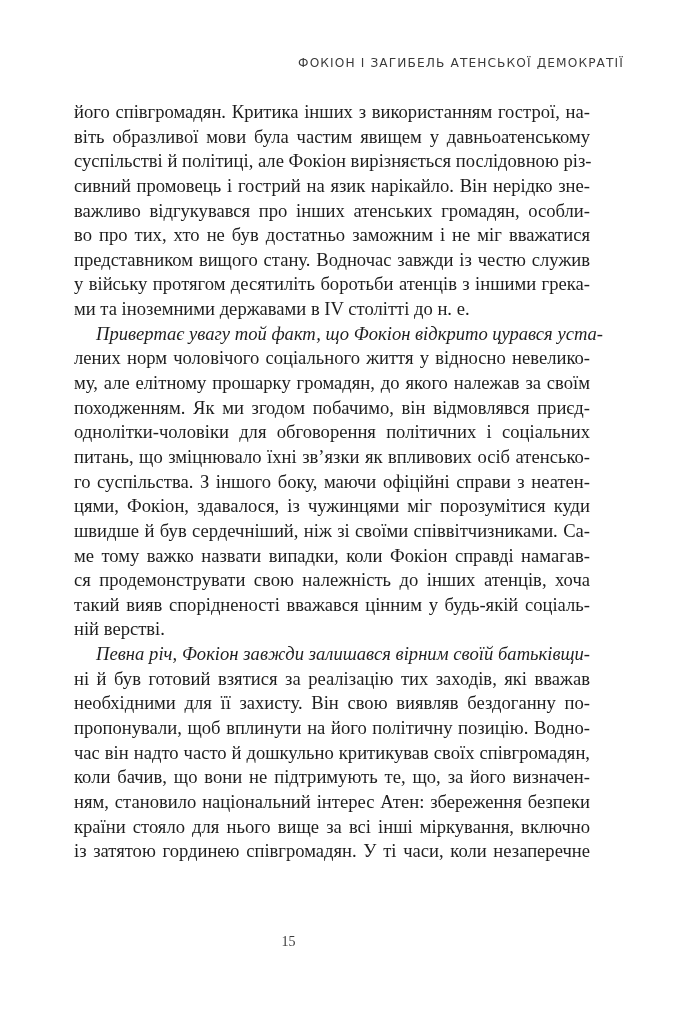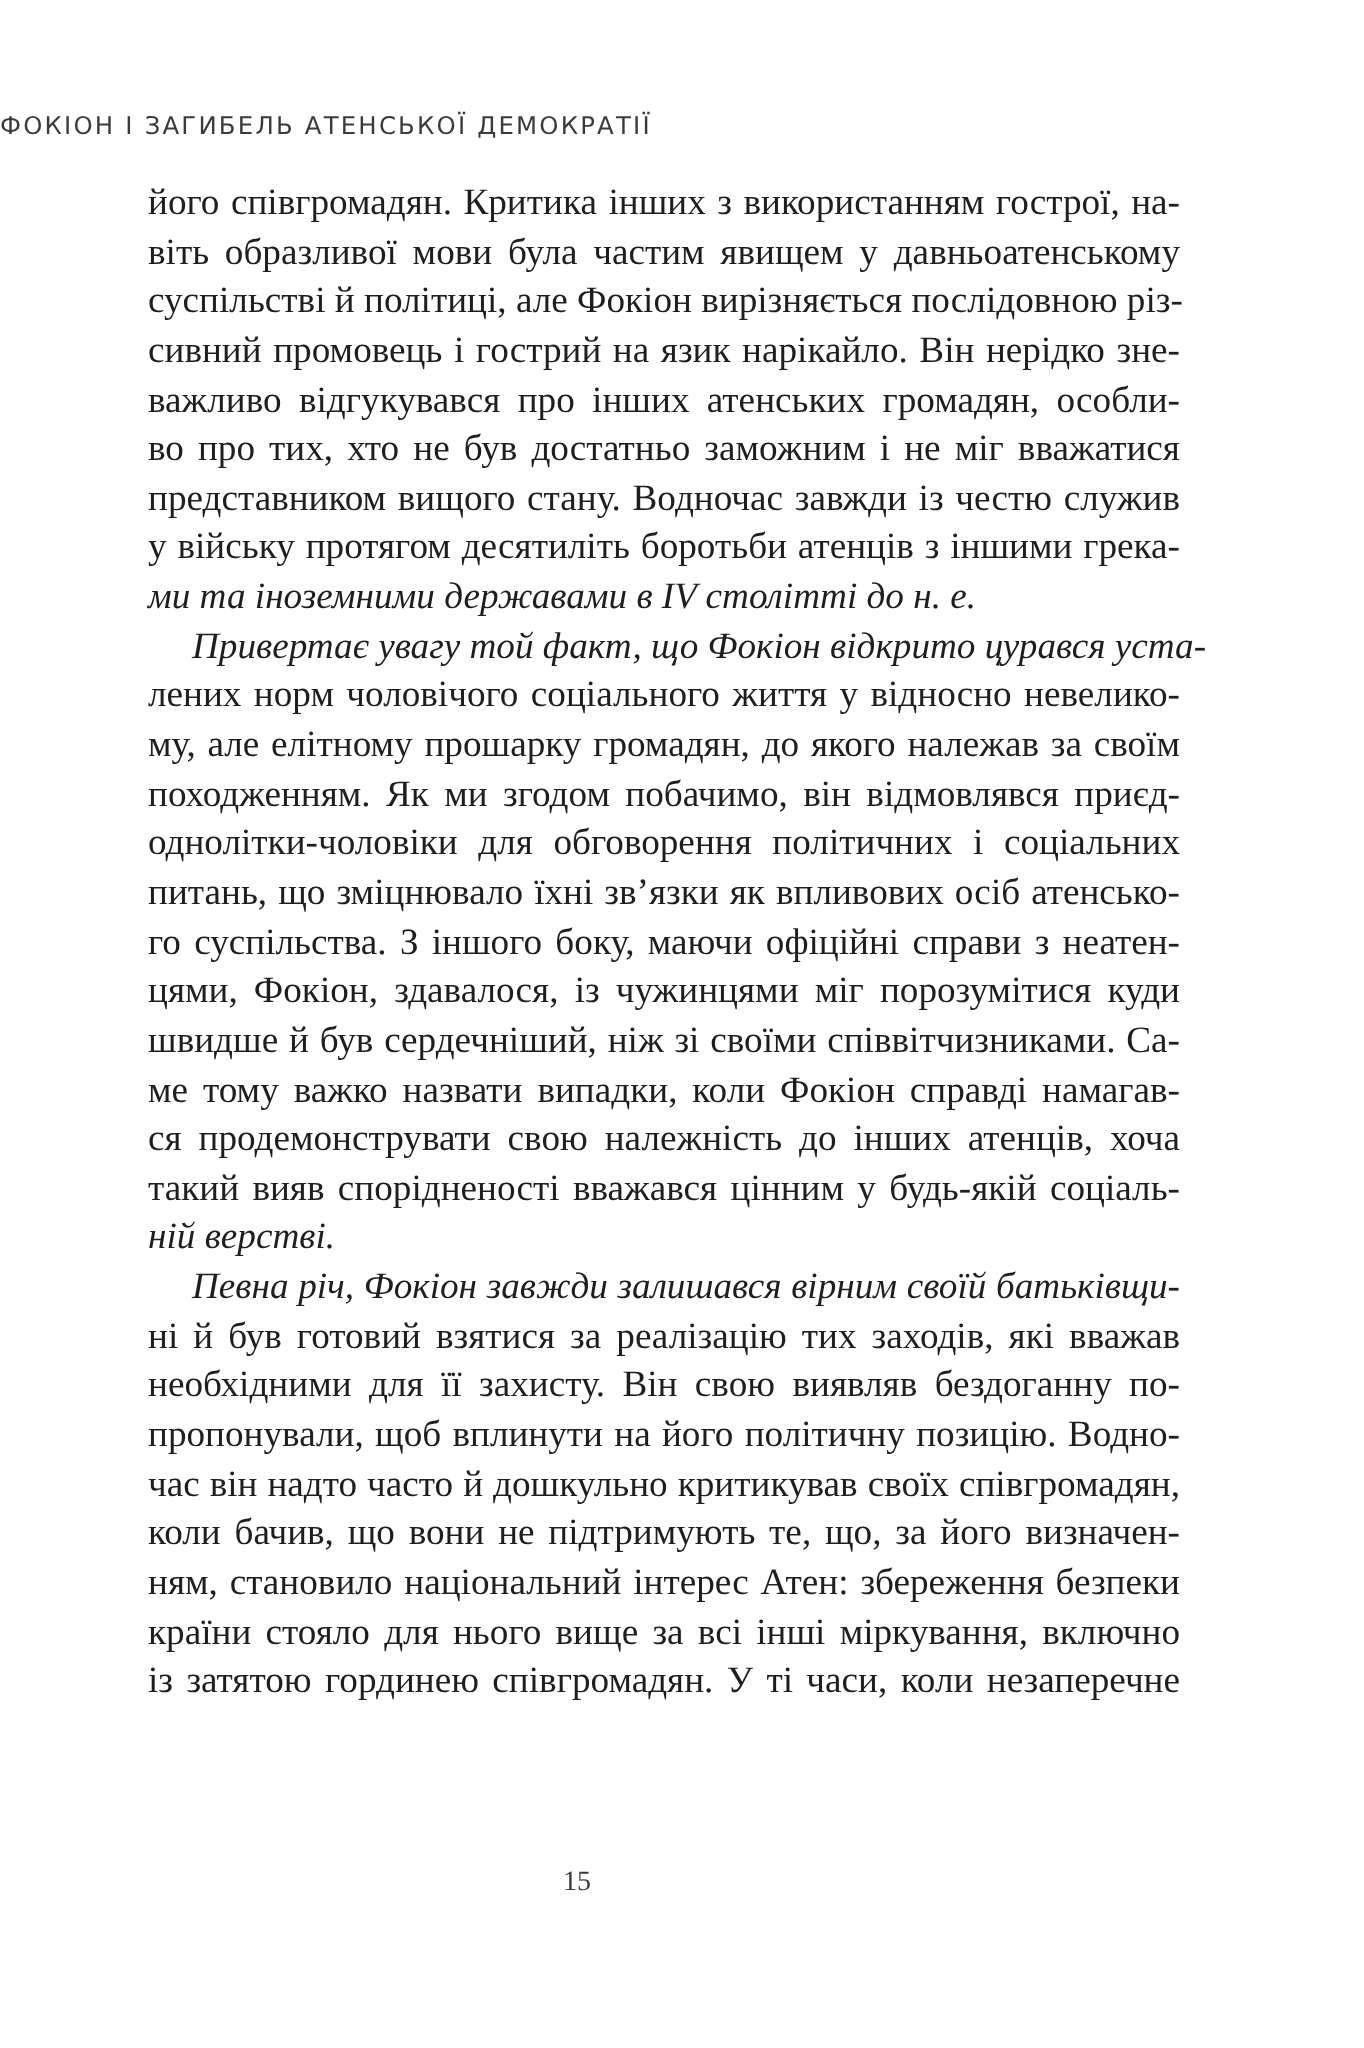--- a/index.html
+++ b/index.html
@@ -13,45 +13,44 @@
       position: relative;
       overflow: hidden;
       font-family: "DejaVu Serif", "Liberation Serif", serif;
       color: #1e1e1e;
     }
     .running-head {
       position: absolute;
       top: 56px;
       left: 0;
       width: 624px;
-      text-align: left;
+      text-align: right;
       font-family: "DejaVu Sans", "Liberation Sans", sans-serif;
       font-size: 12.2px;
       letter-spacing: 1.1px;
       color: #3a3a3a;
     }
     .body-text {
       position: absolute;
-      top: 90px;
+      top: 100px;
       left: 74px;
       width: 516px;
     }
     .line {
       display: block;
       height: 24.65px;
       line-height: 24.65px;
       font-family: "Liberation Serif", "DejaVu Serif", serif;
       font-size: 18.6px;
       white-space: nowrap;
       text-align: justify;
       text-align-last: justify;
     }
     .line.last {
       text-align-last: left;
-      font-style: italic;
     }
     .line.indent {
       padding-left: 22px;
       font-style: italic;
     }
     .folio {
       position: absolute;
       top: 934px;
       left: 0;
       width: 577px;

